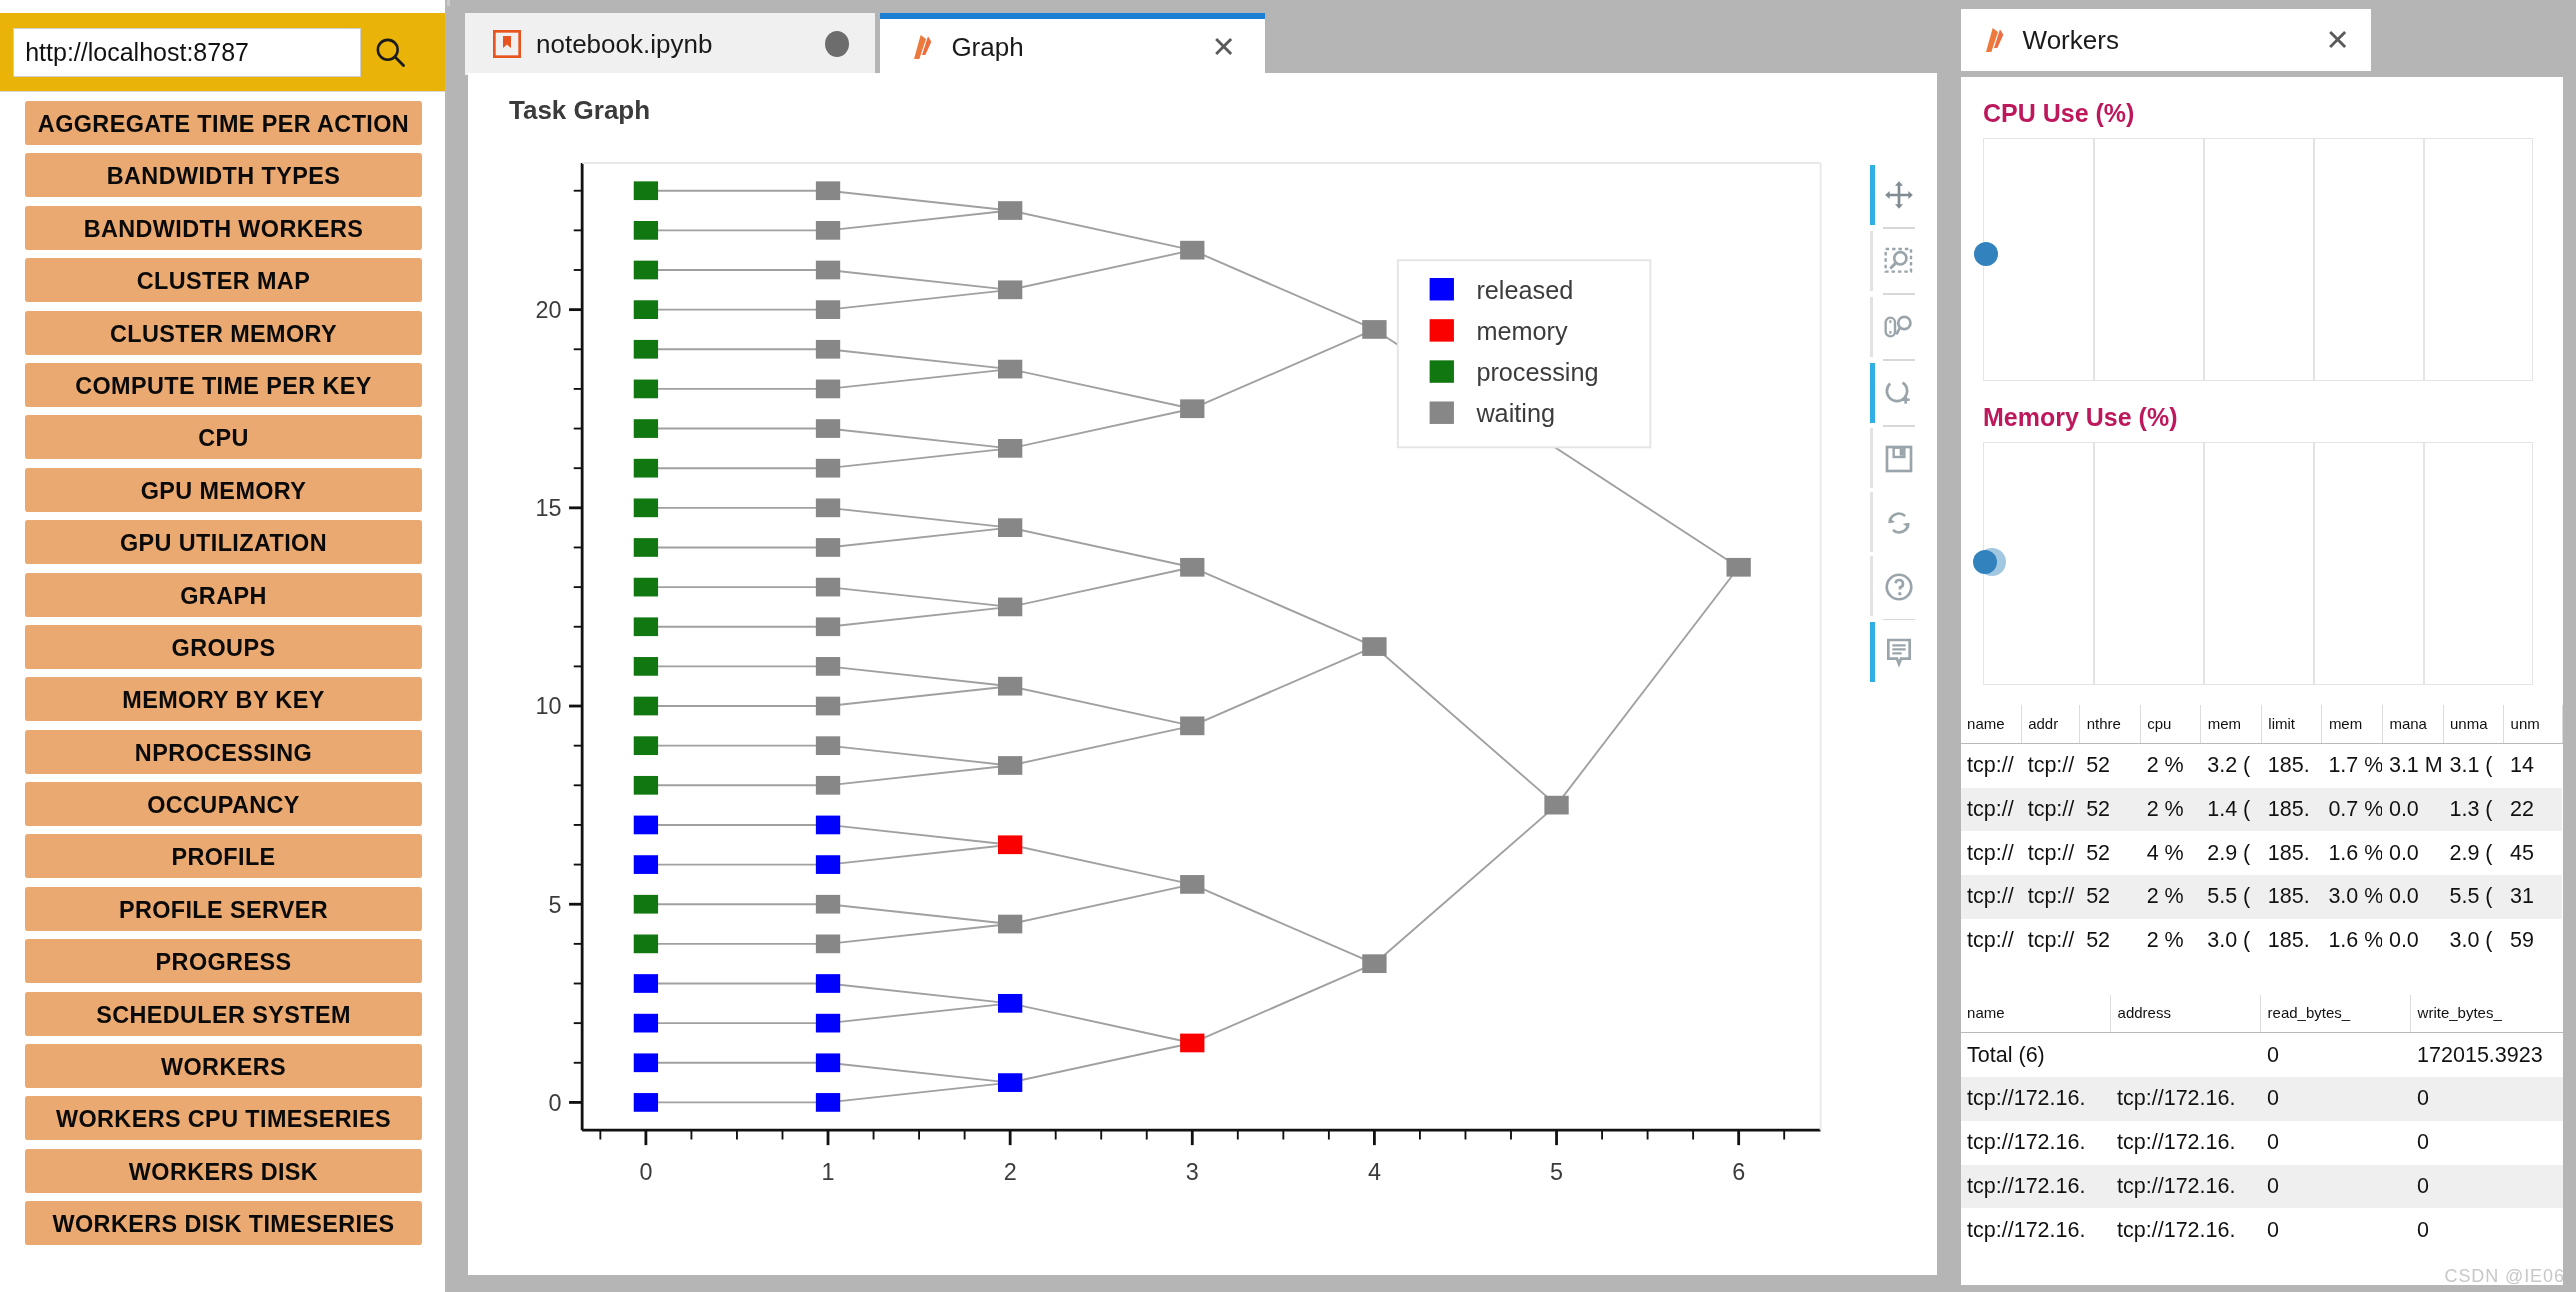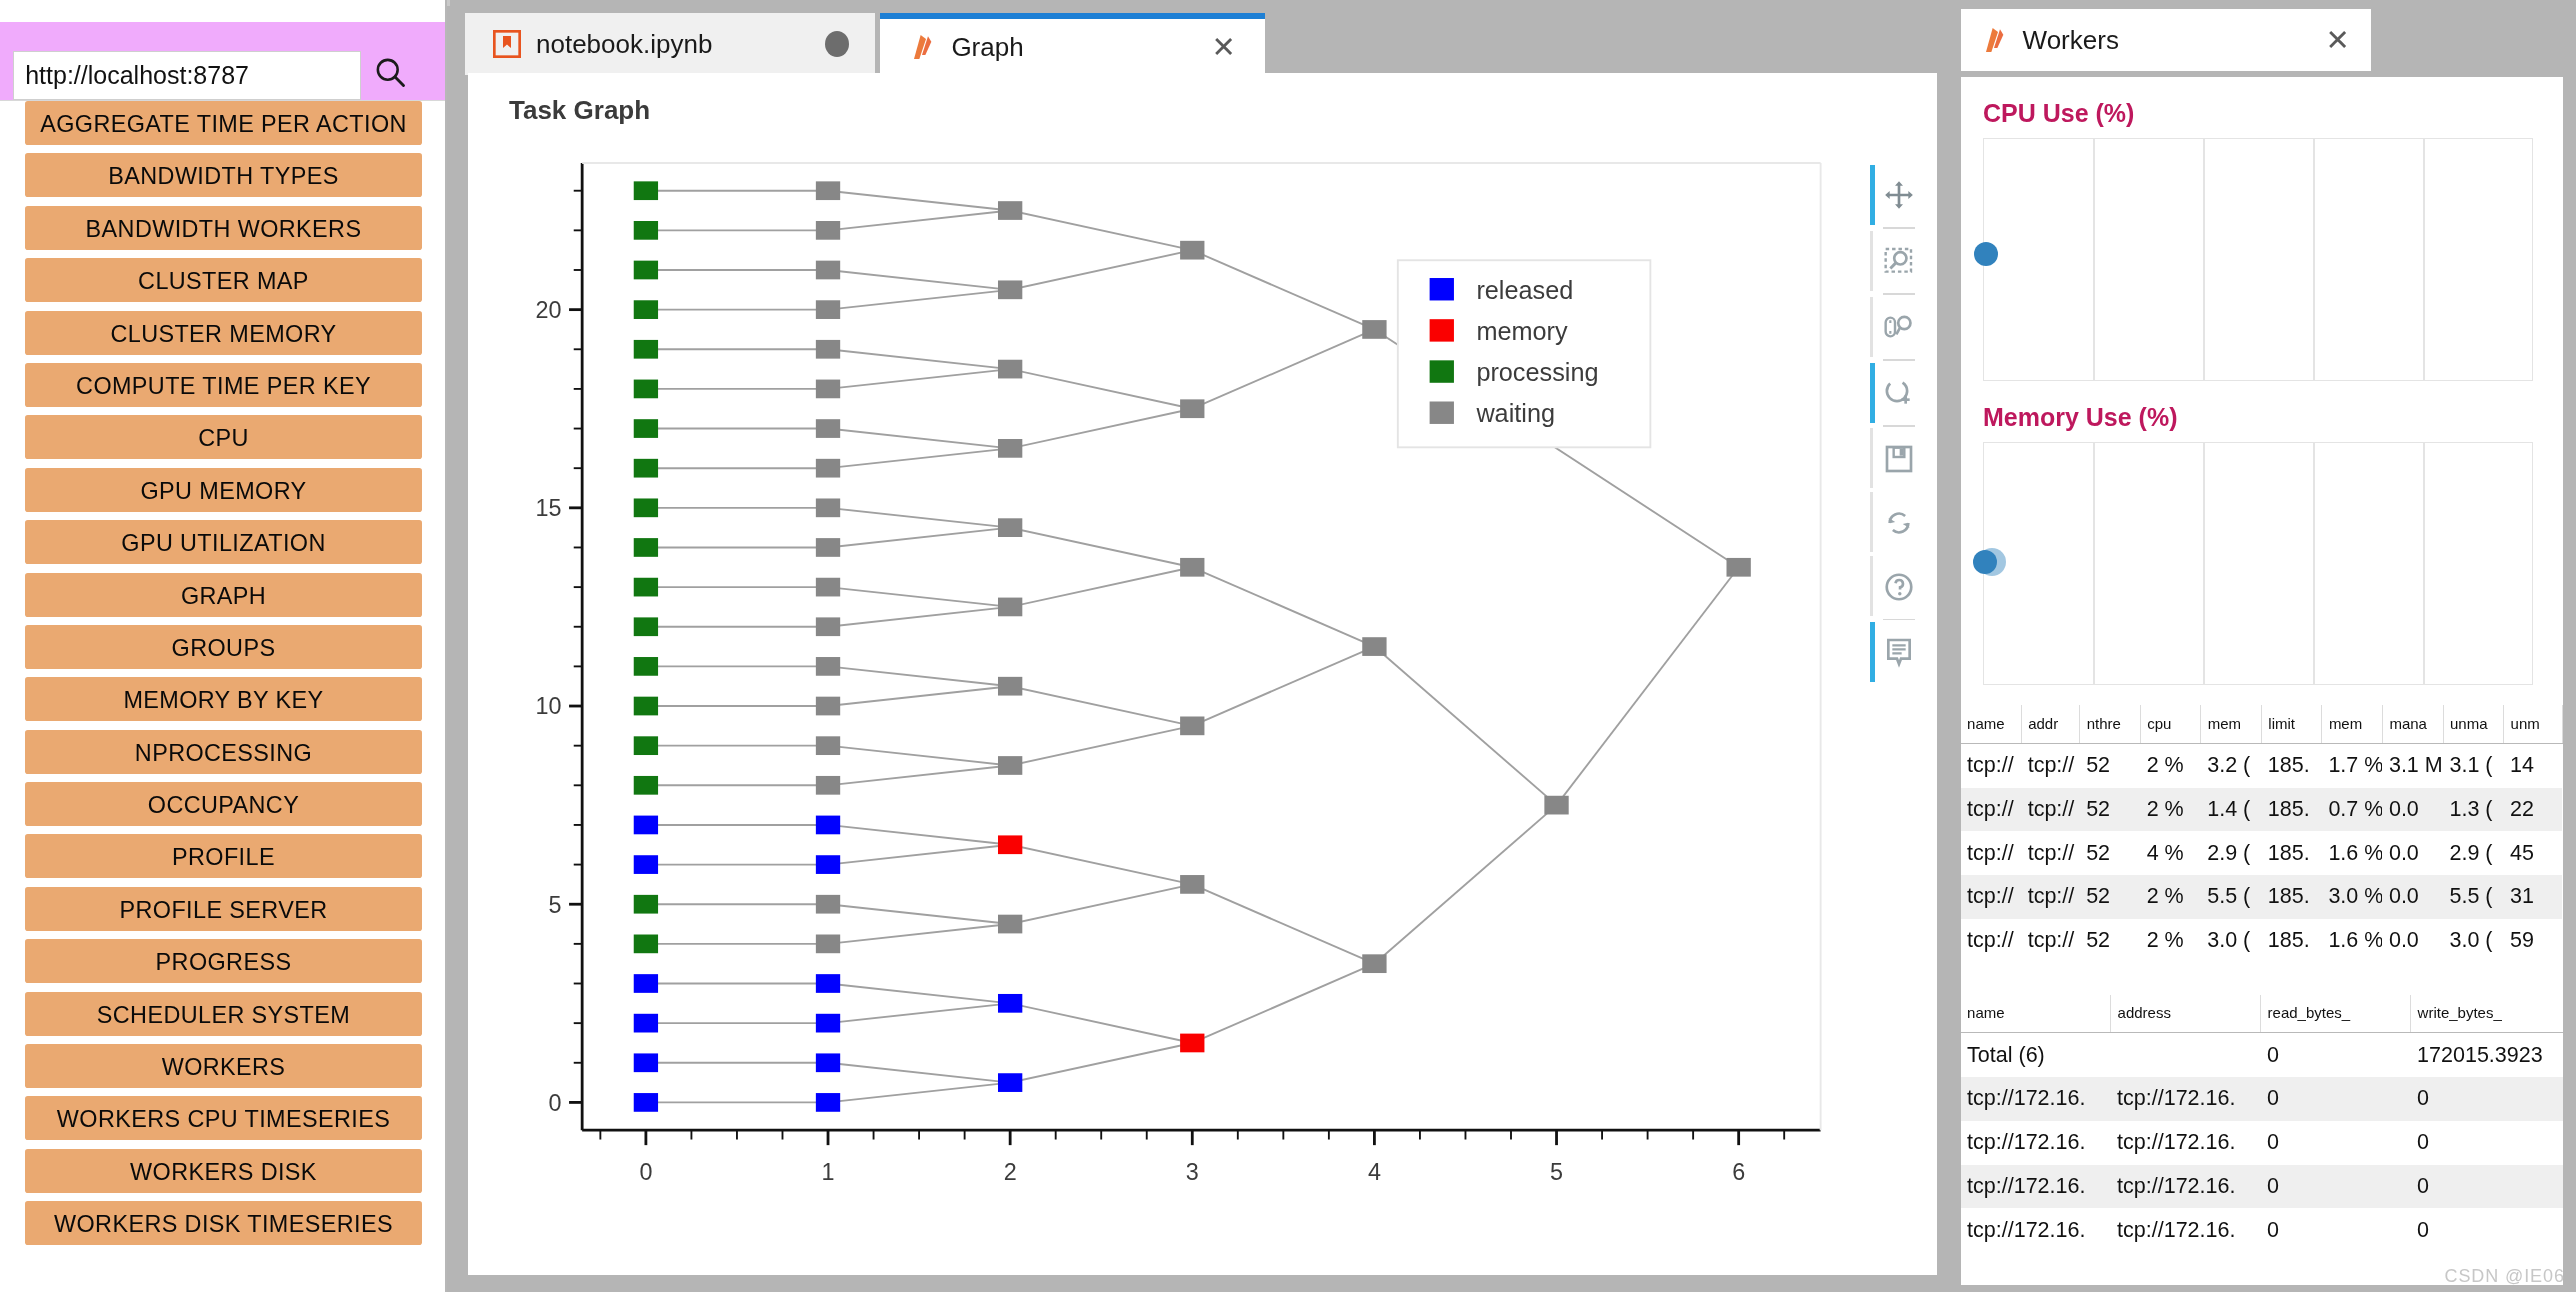--- a/index.html
+++ b/index.html
@@ -19,25 +19,25 @@
 
   
   .sidebar {
     position: absolute; left: 0; top: 0;
     width: 447px; height: 1293px;
     background: #ffffff;
     border-right: 2.8px solid #b7b7b7;
     overflow: hidden;
   }
   .url-bar {
-    position: absolute; left: 0; top: 22px;
+    position: absolute; left: 0; top: 13px;
     width: 447px; height: 79px;
-    background: #f0abfc;
+    background: #eab308;
     border-bottom: 1.9px solid #d8d8d8;
-    display: flex; align-items: flex-end;
+    display: flex; align-items: center;
   }
   .url-input {
     margin-left: 13px;
     width: 348px; height: 49px;
     border: 1.9px solid #cfcfcf;
     background: #fff;
     font-family: "Liberation Sans", sans-serif;
     font-size: 25px;
     color: #111;
     padding: 0 11.2px;
@@ -66,20 +66,21 @@
     background: #eaa971;
     color: #0a0a0a;
     font-size: 23.4px;
     letter-spacing: 0.4px;
     border: none;
     border-radius: 2.8px;
     cursor: pointer;
     font-family: "Liberation Sans", sans-serif;
     white-space: nowrap;
     overflow: hidden;
+    font-weight: bold;
   }
 
   
   .center {
     position: absolute; left: 450px; top: 0;
     width: 1505px; height: 1293px;
     background: #b5b5b5;
   }
   .tabbar {
     position: absolute; left: 9.4px; top: 7.5px;

